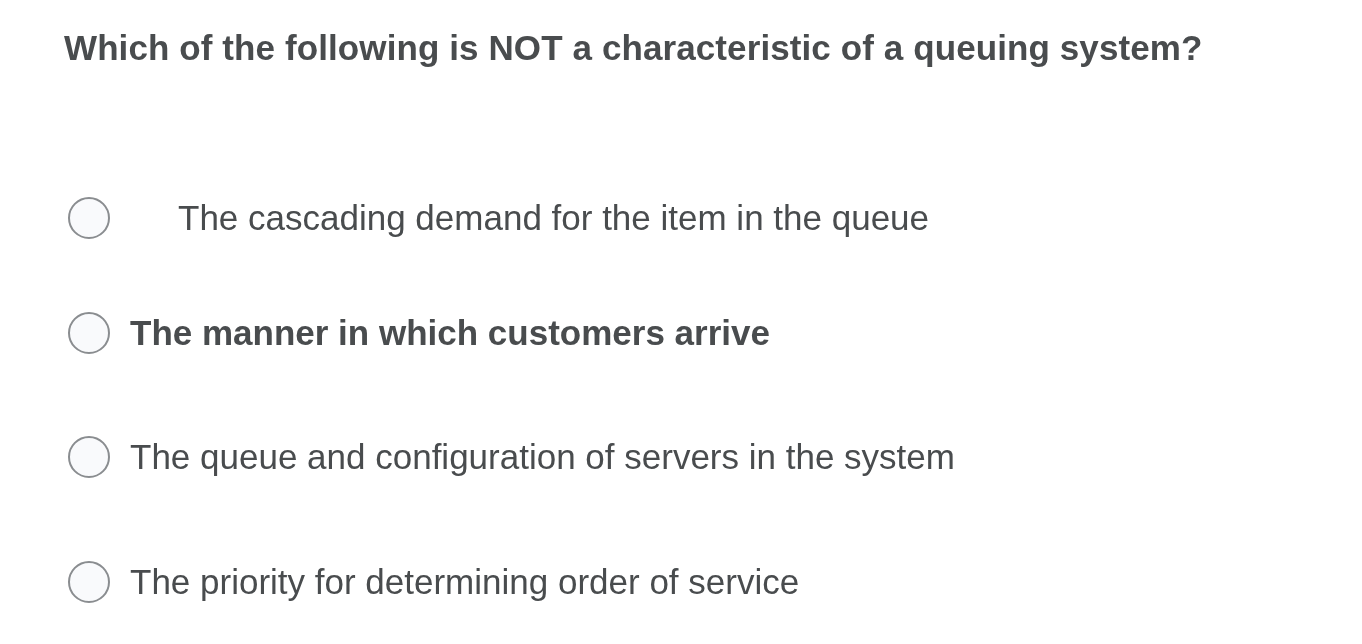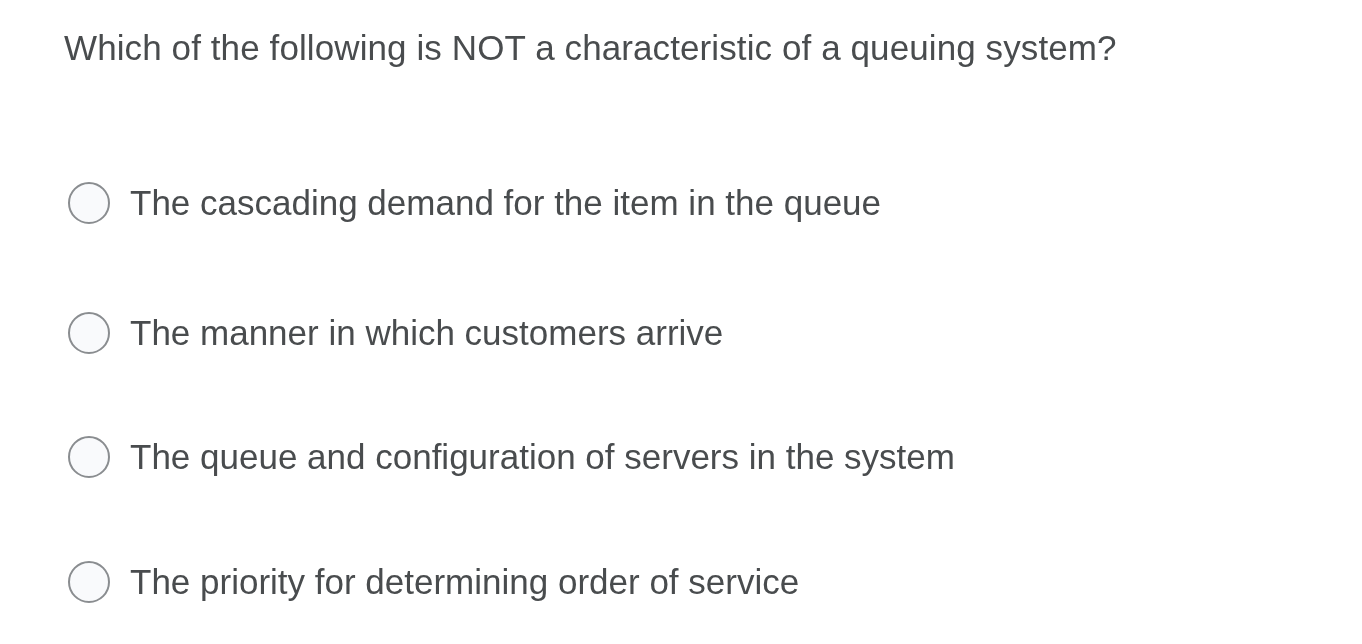--- a/index.html
+++ b/index.html
@@ -1,34 +1,34 @@
 <!DOCTYPE html>
 <html><head>
 <meta charset="utf-8">
 <style>
   html, body { margin:0; padding:0; background:#ffffff; }
   body { width:1362px; height:644px; position:relative; overflow:hidden;
          font-family:"Liberation Sans", "DejaVu Sans", sans-serif; color:#494c4e; }
-  .question { position:absolute; left:64px; top:26px; font-size:35px; line-height:44px; letter-spacing:0.1px; }
+  .question { position:absolute; left:64px; top:26px; font-size:35px; line-height:44px; letter-spacing:0.1px;font-weight:bold; }
   .option { position:absolute; left:68px; display:flex; align-items:center; cursor:pointer; }
   .radio { width:42px; height:42px; border-radius:50%; border:2px solid #8a8d90; background:#f9fafc;
            box-sizing:border-box; flex:0 0 auto; }
   .opt-label { margin-left:20px; font-size:35px; line-height:44px; white-space:nowrap; }
 </style>
 </head>
 <body>
 
 <div class="question">Which of the following is NOT a characteristic of a queuing system?</div>
 
-<div class="option" style="top:181px;">
+<div class="option" style="top:196px;gap:48px;">
   <span class="radio"></span>
   <span class="opt-label">The cascading demand for the item in the queue</span>
 </div>
 
-<div class="option" style="top:311px;">
+<div class="option" style="top:311px;font-weight:bold;">
   <span class="radio"></span>
   <span class="opt-label">The manner in which customers arrive</span>
 </div>
 
 <div class="option" style="top:435px;">
   <span class="radio"></span>
   <span class="opt-label">The queue and configuration of servers in the system</span>
 </div>
 
 <div class="option" style="top:560px;justify-content:center;">

